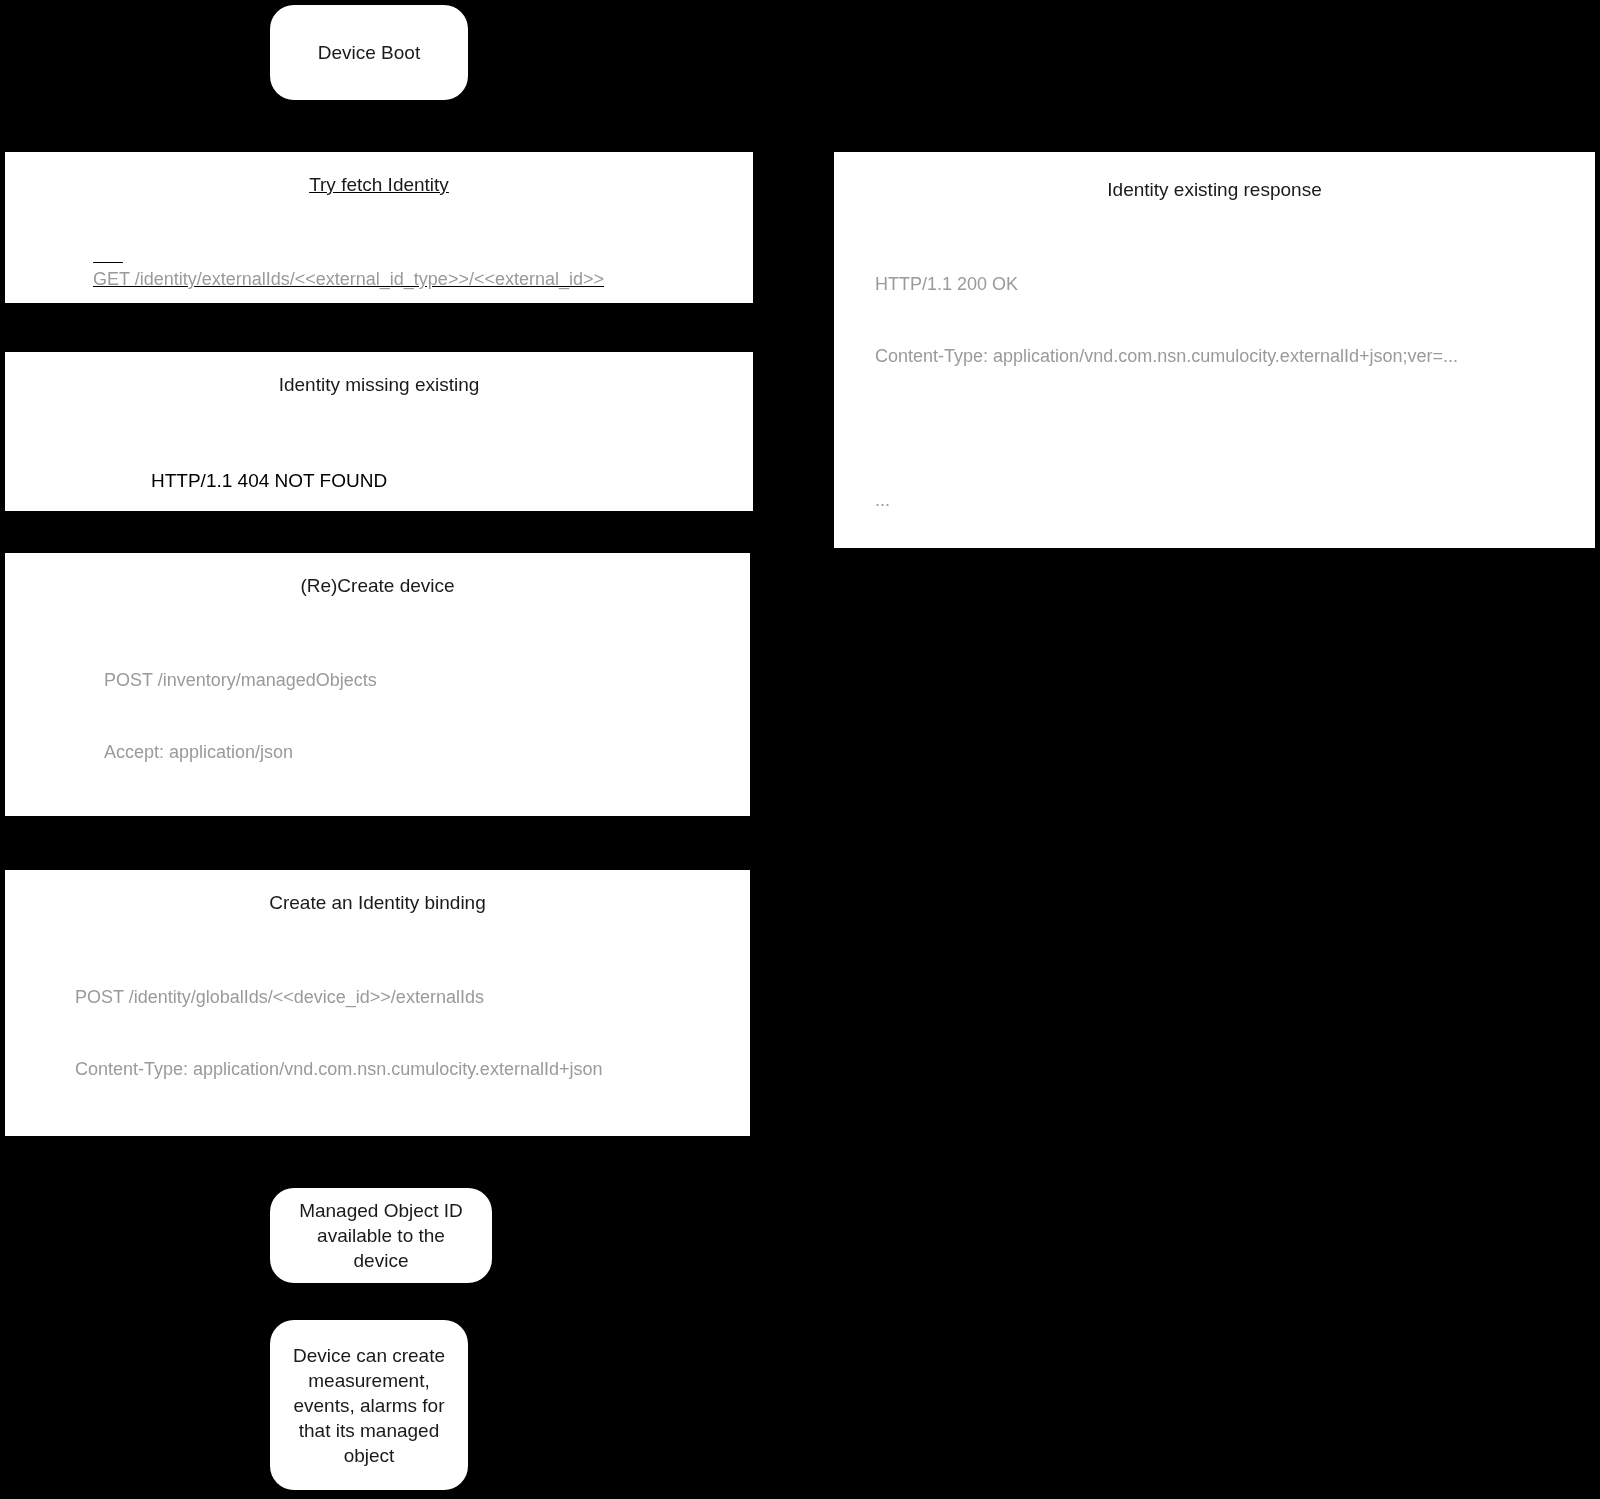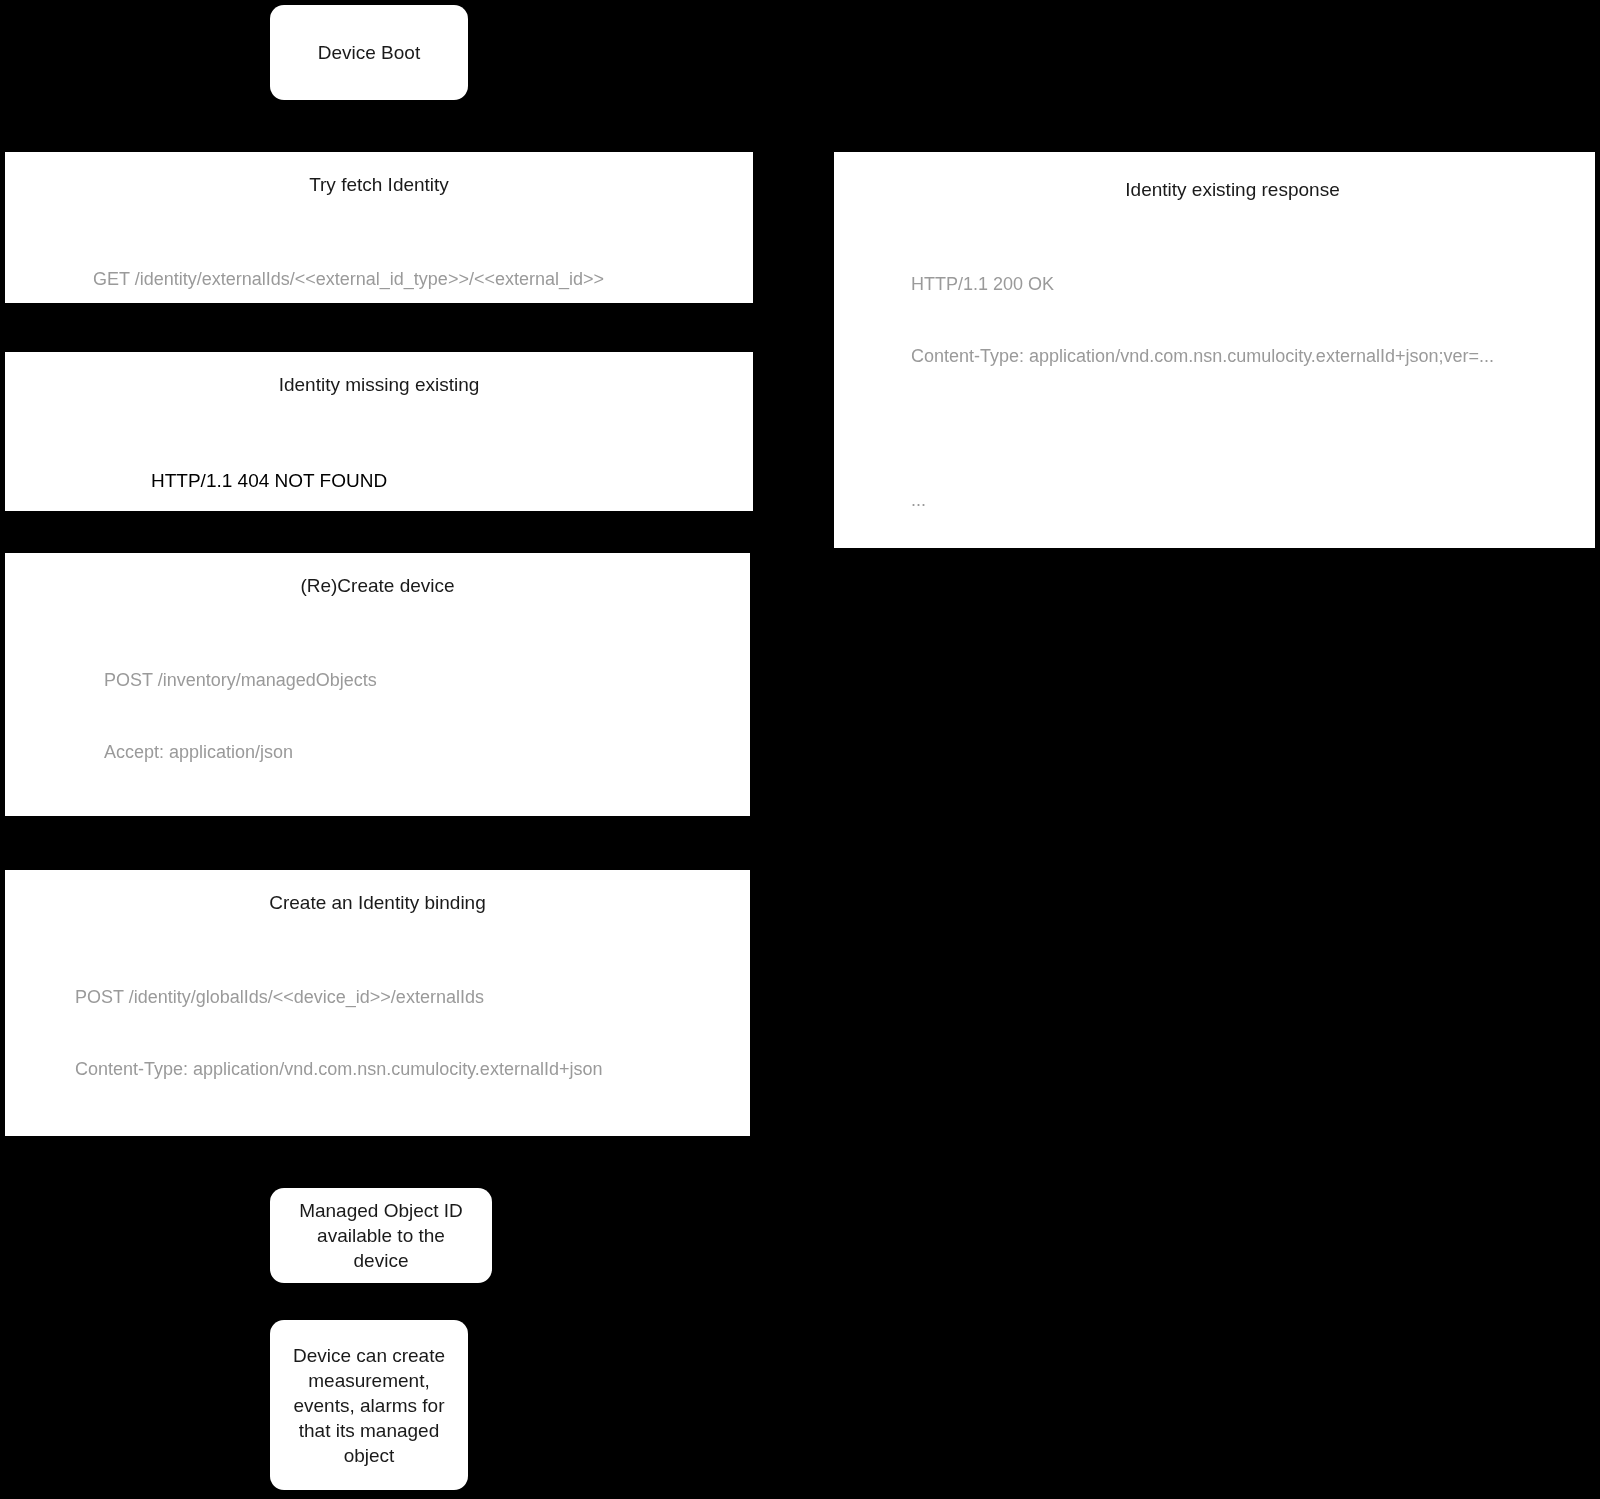--- a/index.html
+++ b/index.html
@@ -15,21 +15,21 @@
     width: 1600px;
     height: 1499px;
     background: #000000;
     overflow: hidden;
   }
 
   
   .node {
     position: absolute;
     background: #ffffff;
-    border-radius: 14px;
+    border-radius: 24px;
     color: #000000;
     display: flex;
     align-items: center;
     justify-content: center;
     text-align: center;
     box-sizing: border-box;
   }
   .node .node-label {
     font-size: 19px;
     line-height: 25px;
@@ -76,21 +76,21 @@
 </style>
 </head>
 <body>
 
 <div id="canvas">
 
   <div class="node" style="left:270px; top:5px; width:198px; height:95px;">
     <div class="node-label">Device Boot</div>
   </div>
 
-  <div class="panel" style="left:5px; top:152px; width:748px; height:151px;">
+  <div class="panel" style="left:5px; top:152px; width:748px; height:151px;text-decoration:underline;">
     <div class="panel-title">Try fetch Identity</div>
     <div class="panel-body indent-a">
       <div class="line-block">GET /identity/externalIds/&lt;&lt;external_id_type&gt;&gt;/&lt;&lt;external_id&gt;&gt;</div>
       
       
       
     </div>
   </div>
 
   <div class="panel" style="left:5px; top:352px; width:748px; height:159px;">
@@ -125,21 +125,21 @@
       <div class="gap-line"></div>
       
       
       
       
       
       
     </div>
   </div>
 
-  <div class="panel" style="left:834px; top:152px; width:761px; height:396px;padding-left:36px;">
+  <div class="panel" style="left:834px; top:152px; width:761px; height:396px;">
     <div class="panel-title" style="margin-top:26px;">Identity existing response</div>
     <div class="panel-body" style="padding-left:41px; margin-top:22px;">
       <div class="line-block">HTTP/1.1 200 OK</div>
       <div class="line-block">Content-Type: application/vnd.com.nsn.cumulocity.externalId+json;ver=...</div>
       <div class="gap-line"></div>
       <div class="line-block">...</div>
       
       
       
       

